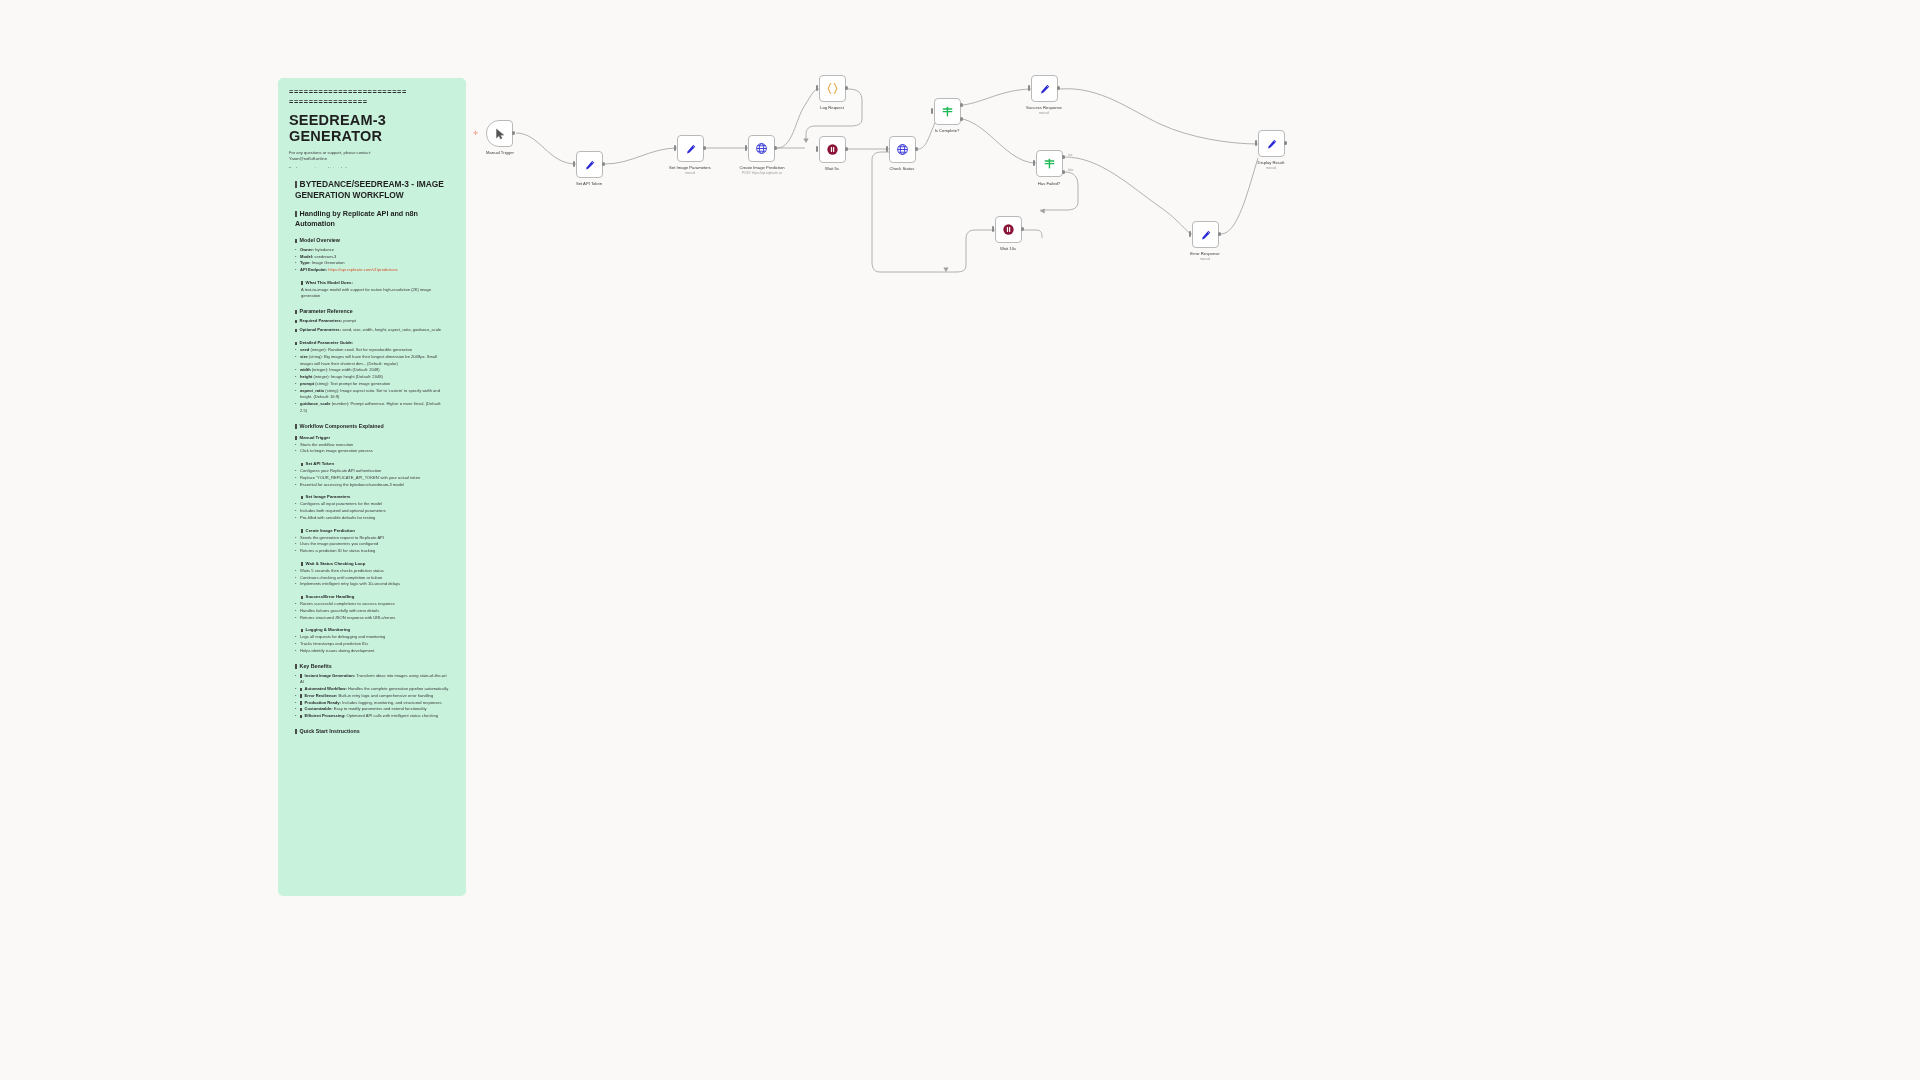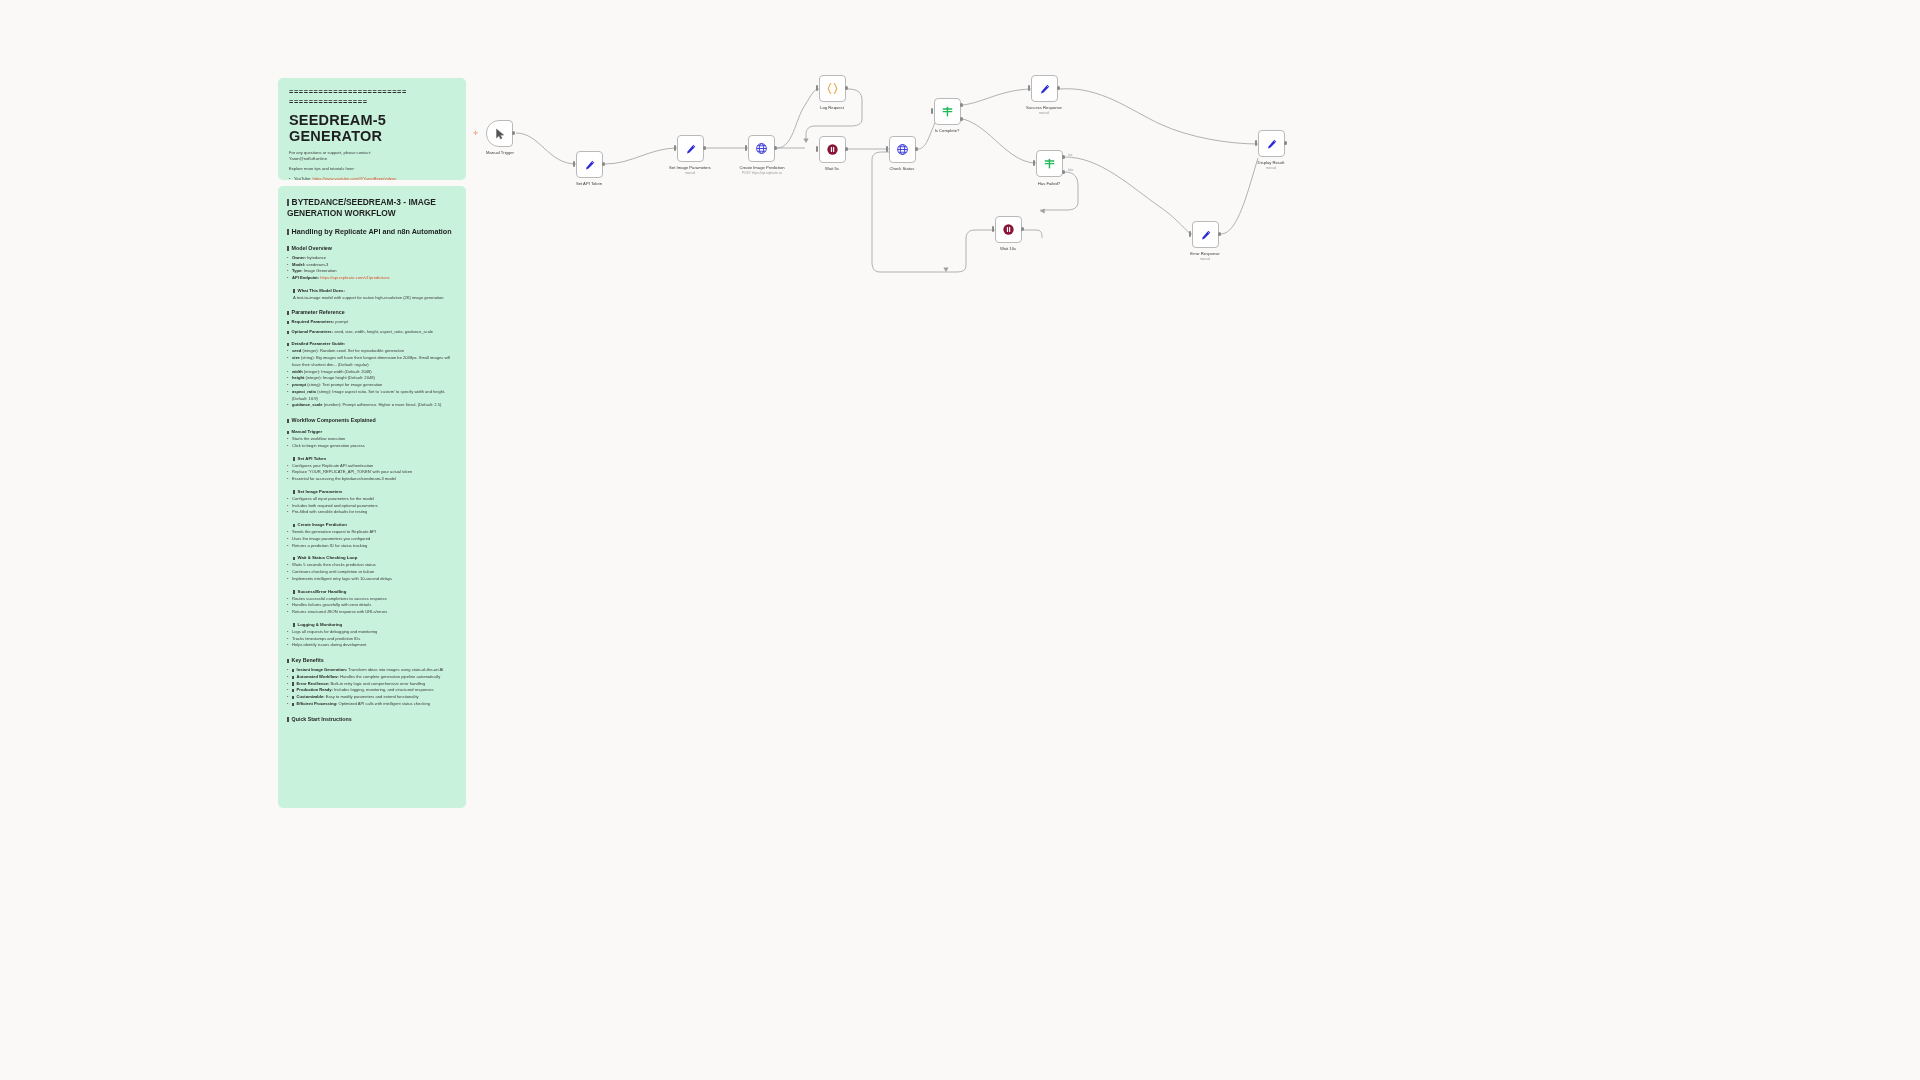--- a/index.html
+++ b/index.html
@@ -121,37 +121,37 @@
   svg.wires { position: absolute; left: 0; top: 0; width: 1920px; height: 1080px; pointer-events: none; }
 </style>
 </head>
 <body>
 
 <div id="canvas">
 
   <div class="sticky" style="left:278px; top:78px; width:188px; height:102px;">
     <div class="eqline">========================</div>
     <div class="eqline">================</div>
-    <div class="big-title">SEEDREAM-5 GENERATOR</div>
+    <div class="big-title">SEEDREAM-3 GENERATOR</div>
     <p>
       <span>For any questions or support, please contact:</span><br>
       <span>Yaron@nofluff.online</span>
     </p>
     <p>Explore more tips and tutorials here:</p>
     <ul>
       <li>
         <span>YouTube:</span>
         <a href="#">https://www.youtube.com/@YaronBeen/videos</a>
       </li>
 
     </ul>
 
   </div>
 
-  <div class="sticky" style="left:278px; top:186px; width:188px; height:622px; padding:10px 9px;">
+  <div class="sticky" style="left:278px; top:168px; width:188px; height:728px; padding:10px 17px;">
 
     <div class="h1b bar">BYTEDANCE/SEEDREAM-3 - IMAGE GENERATION WORKFLOW</div>
     <div class="h2b bar">Handling by Replicate API and n8n Automation</div>
 
     <div class="h3b bar">Model Overview</div>
     <ul>
       <li><b>Owner:</b> <span>bytedance</span></li>
       <li><b>Model:</b> <span>seedream-3</span></li>
       <li><b>Type:</b> <span>Image Generation</span></li>
       <li><b>API Endpoint:</b> <a href="#">https://api.replicate.com/v1/predictions</a></li>

